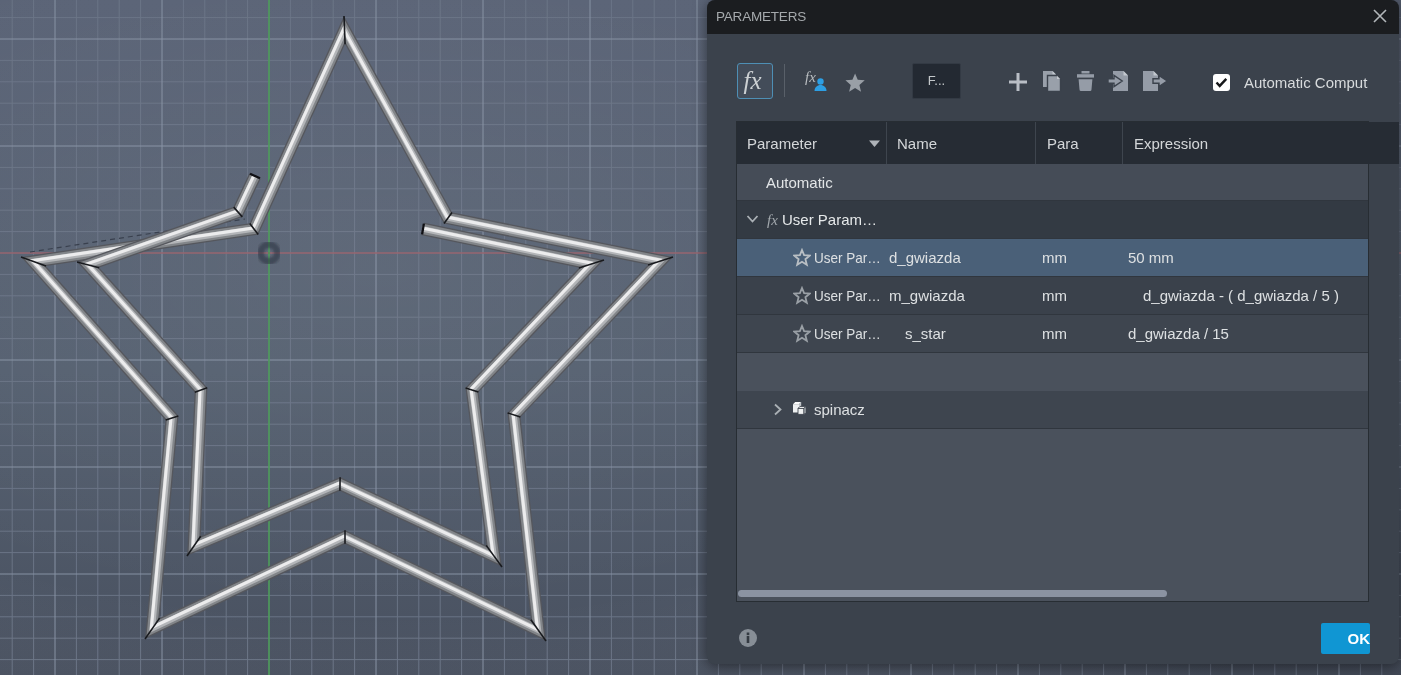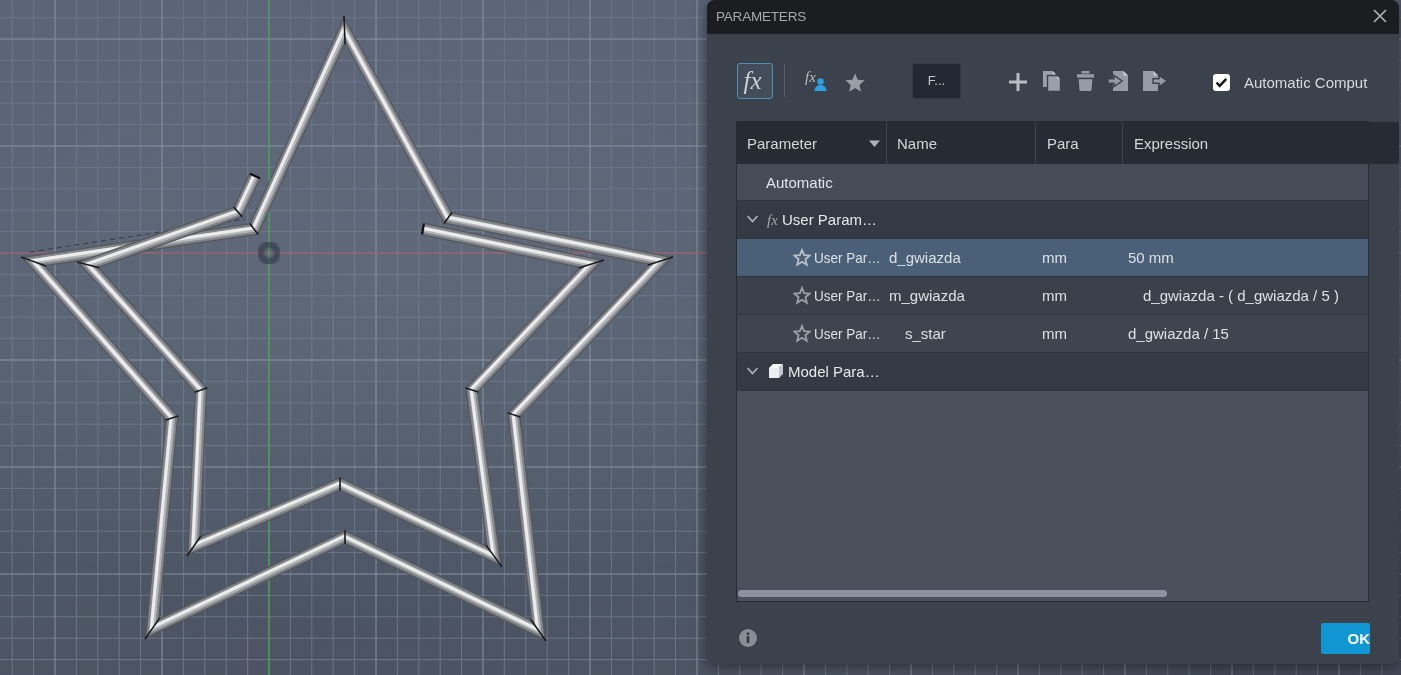--- a/index.html
+++ b/index.html
@@ -173,30 +173,35 @@
       </div>
 <div class="row" style="top:193px;background:#3e454f">
 <svg class="ic" style="left:56px;top:9px" width="18" height="19" viewBox="0 0 18 19">
           <path d="M9 2l2.1 5.2 5.6 0.4-4.3 3.6 1.4 5.5L9 13.7l-4.8 3 1.4-5.5-4.3-3.6 5.6-0.4z" fill="none" stroke="#9aa0a6" stroke-width="1.8"></path>
         </svg>
 <span class="rtxt" style="left:77px;transform:scaleX(0.9);transform-origin:0 0">User Par…</span>
 <span class="rtxt" style="left:168px">s_star</span>
 <span class="rtxt" style="left:305px">mm</span>
 <span class="rtxt" style="left:391px">d_gwiazda / 15</span>
       </div>
-<div class="row" style="top:231px;background:#333a43">
-<svg class="ic" style="left:9px;top:13px" width="13" height="10" viewBox="0 0 13 10">
-          <path d="M1.5 2l5 5.5L11.5 2" stroke="#aab0b5" stroke-width="1.8" fill="none"></path>
-        </svg>
-<svg class="ic" style="left:30px;top:10px" width="17" height="16" viewBox="0 0 17 16">
-          <path d="M2 5h10v10H2z" fill="#eceef0"></path>
-          <path d="M2 5l4-4h10l-4 4z" fill="#fafbfb"></path>
-          <path d="M12 5l4-4v10l-4 4z" fill="#c4c8cd"></path>
-        </svg>
-<span class="rtxt" style="left:51px;color:#e6e9ea">Model Para…</span>
+<div class="row" style="top:269px;background:#3e454f">
+<svg class="ic" style="left:36px;top:12px" width="10" height="13" viewBox="0 0 10 13">
+          <path d="M2 1.5l5.5 5L2 11.5" stroke="#aab0b5" stroke-width="1.8" fill="none"></path>
+        </svg>
+<svg class="ic" style="left:55px;top:10px" width="15" height="14" viewBox="0 0 15 14">
+          <path d="M1 3.2h6v8.3H1z" fill="#eef0f1"></path>
+          <path d="M1 3.2L3.2 1h6L7 3.2z" fill="#fafbfb"></path>
+          <path d="M7 3.2L9.2 1v8.3L7 11.5z" fill="#c4c8cd"></path>
+          <g stroke="#3e454f" stroke-width="0.9">
+            <path d="M6 7.4h6v6H6z" fill="#eef0f1"></path>
+            <path d="M6 7.4L8 5.4h6l-2 2z" fill="#fafbfb"></path>
+            <path d="M12 7.4l2-2v6l-2 2z" fill="#c4c8cd"></path>
+          </g>
+        </svg>
+<span class="rtxt" style="left:77px">spinacz</span>
       </div>
 <div id="sb"></div>
 </div>
 <svg class="ic" style="left:31px;top:628px" width="20" height="20" viewBox="0 0 20 20">
       <circle cx="10" cy="10" r="9" fill="#878e96"></circle>
       <rect x="8.7" y="8" width="2.6" height="7" fill="#343a42"></rect>
       <rect x="8.7" y="4.5" width="2.6" height="2.6" fill="#343a42"></rect>
     </svg>
 <div id="okb">OK</div>
 </div>

